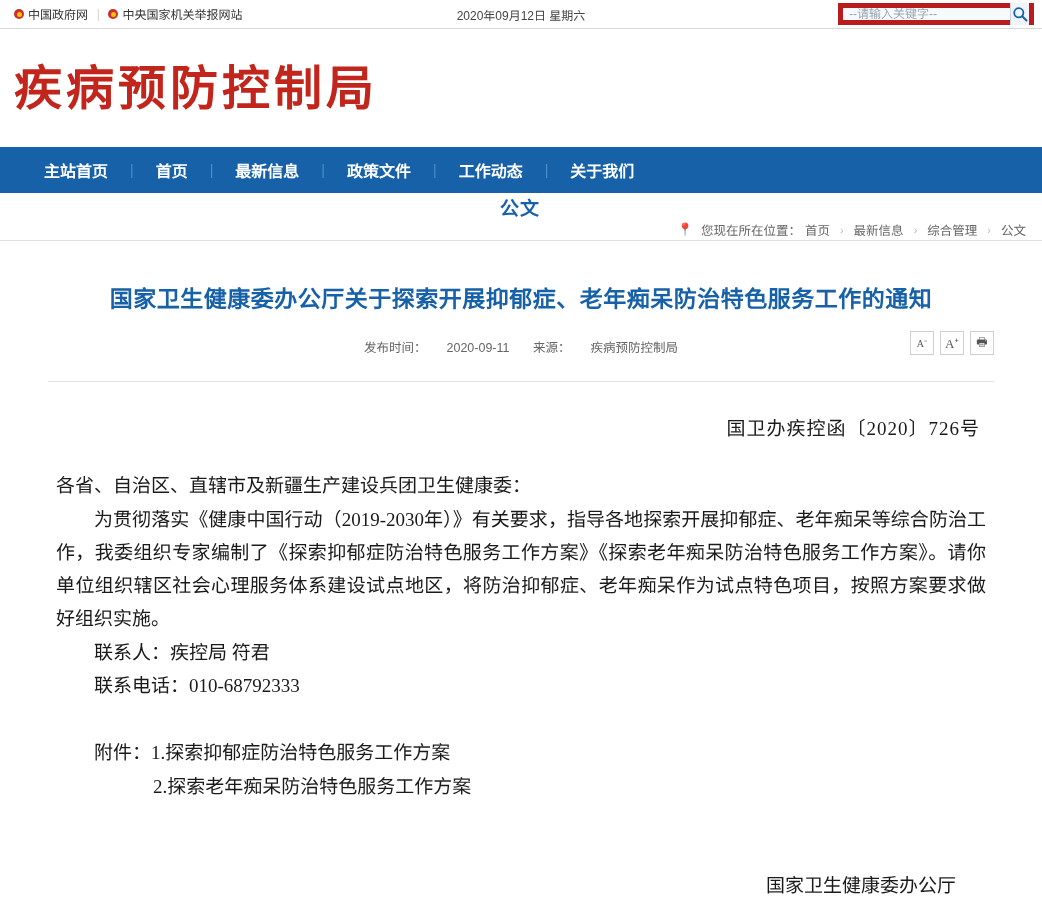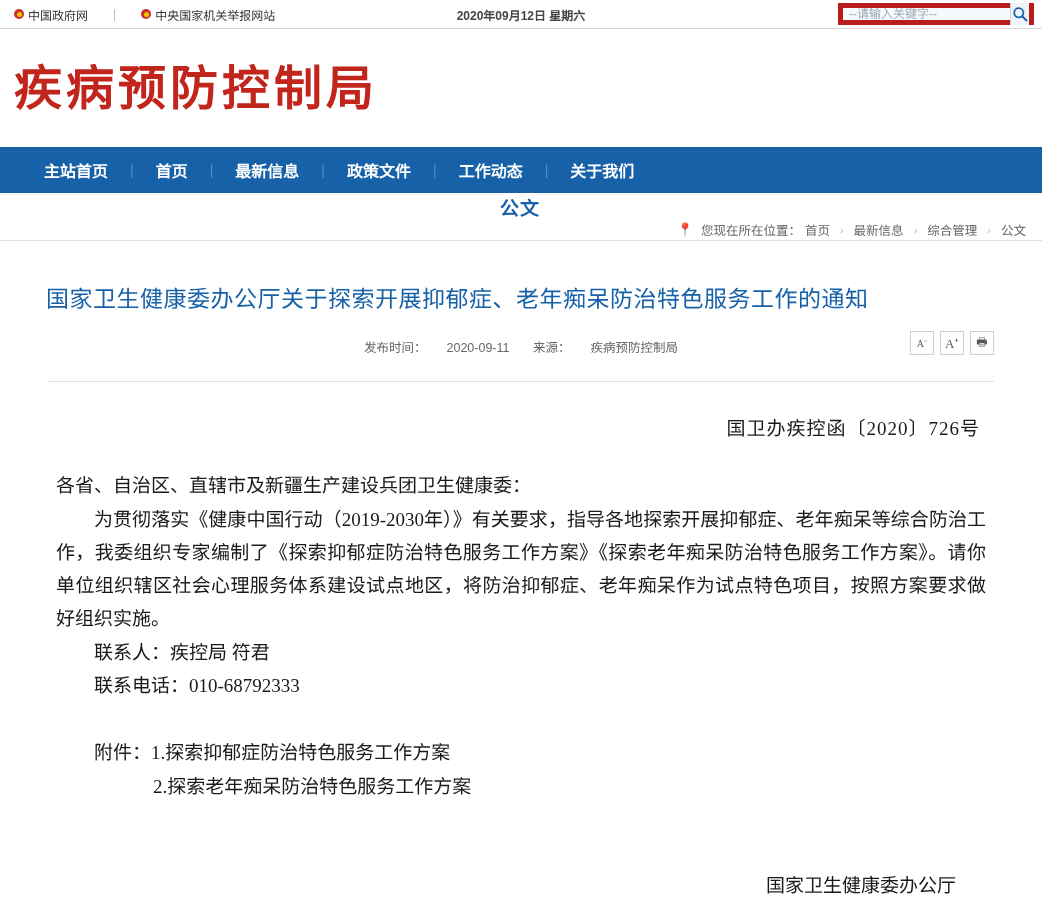--- a/index.html
+++ b/index.html
@@ -23,21 +23,22 @@
     align-items: center;
     padding: 0 8px 0 14px;
     font-size: 12px;
     color: #444;
     background: #fff;
     position: relative;
   }
   .topbar-left {
     display: flex;
     align-items: center;
-    gap: 21px;
+    gap: 5px;
+    font-family: Liberation Serif, serif;
   }
   .tb-link {
     display: flex;
     align-items: center;
     gap: 4px;
     color: #333;
     text-decoration: none;
     font-size: 12px;
     white-space: nowrap;
   }
@@ -62,21 +63,20 @@
     margin: 0 4px;
     font-size: 12px;
   }
   .topbar-center {
     position: absolute;
     left: 0; right: 0;
     text-align: center;
     font-size: 12px;
     color: #444;
     pointer-events: none;
-    font-weight: bold;
   }
   .topbar-right {
     margin-left: auto;
     display: flex;
     align-items: center;
     z-index: 2;
   }
   .search-box {
     display: flex;
     align-items: center;
@@ -184,23 +184,24 @@
   .crumb-arrow { color: #bbb; margin: 0 6px; font-size: 11px; }
 
   
   .doc-wrap {
     width: 1010px;
     margin: 0 auto;
     padding: 0 0 0 0;
     box-sizing: border-box;
   }
   .doc-title {
+    text-align: center;
     color: #1761a8;
     font-size: 23px;
-    font-weight: normal;
+    font-weight: bold;
     margin: 42px 30px 0 30px;
     line-height: 1.4;
     letter-spacing: 0.5px;
   }
   .meta-row {
     position: relative;
     margin: 22px 32px 0 32px;
     padding-bottom: 16px;
     border-bottom: 1px solid #e2e2e2;
     text-align: center;

